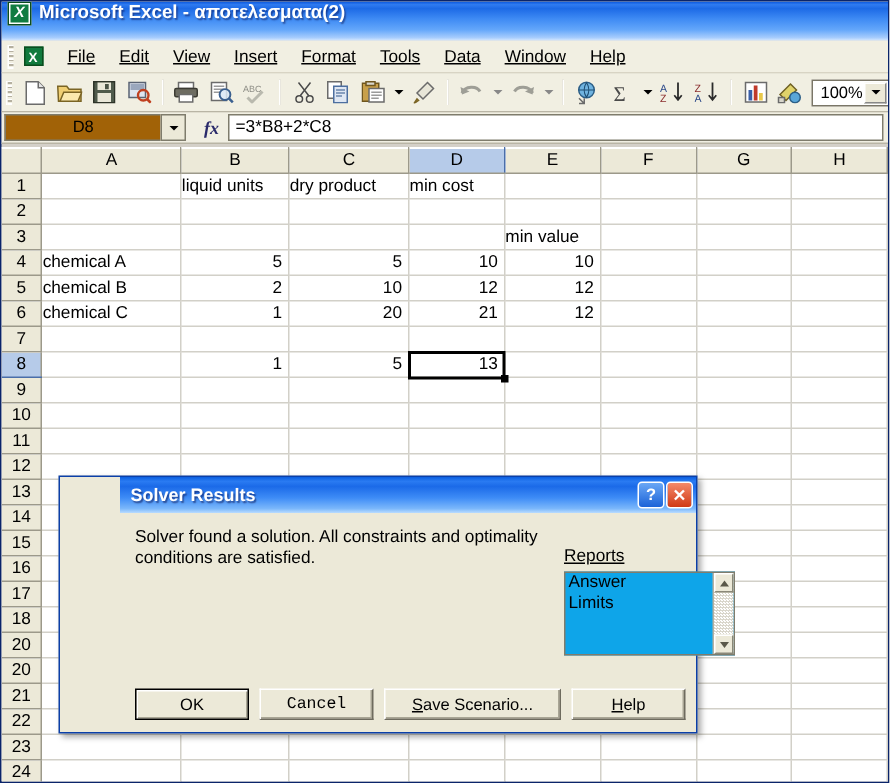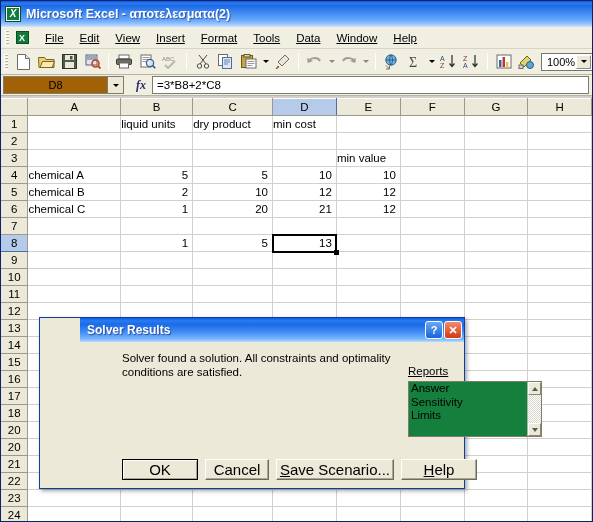--- a/index.html
+++ b/index.html
@@ -17,21 +17,21 @@
     background: #d4d0c8;
     overflow: hidden;
   }
 
   
   #titlebar {
     height: 26px;
     background: linear-gradient(to bottom,
       #0855dd 0%, #2f7bf0 8%, #1d6ae6 18%,
       #3f8bf4 45%, #63a6fa 72%, #a8cdfd 93%, #d6e8ff 100%);
-    display: flex; align-items: center;
+    display: flex; 
     padding-left: 4px;
     position: relative;
   }
   #titlebar .xlicon {
     width: 16px; height: 16px;
     background: #ffffff;
     border: 1px solid #0b4d1e;
     display: flex; align-items: center; justify-content: center;
     margin-right: 5px;
     flex: none;
@@ -290,39 +290,38 @@
     font-size: 11px; font-weight: bold; color: #fff;
     font-family: "Liberation Sans", sans-serif;
   }
   .dlg-btn.help { background: linear-gradient(to bottom,#6aa7f5,#1b63d8); }
   .dlg-btn.close { background: linear-gradient(to bottom,#f58a6a,#d03a16); }
 
   #dlg-body {
     flex: 1;
     position: relative;
     padding: 9px 10px 8px 10px;
-    margin-left: 32px;
   }
   #dlg-msg {
     font-size: 11.5px;
     line-height: 14px;
     width: 280px;
     color: #000;
   }
   #reports-label {
     position: absolute;
     left: 296px; top: 23px;
     font-size: 11.5px;
   }
   #reports-label u { text-decoration: underline; }
   #reports-list {
     position: absolute;
     left: 296px; top: 39px;
-    width: 134px; height: 56px;
-    background: #15803d;
+    width: 114px; height: 56px;
+    background: #0ea5e9;
     border: 1px solid #7f7c6c;
     display: flex;
   }
   #reports-list .items {
     flex: 1;
     padding: 0 0 0 2px;
     font-size: 11.5px;
     line-height: 13.5px;
     overflow: hidden;
   }
@@ -394,31 +393,31 @@
     left: 10px; bottom: 8px;
     width: 406px;
     display: flex; gap: 7px;
   }
   .btn {
     height: 21px;
     background: #ece9d8;
     border: 1px solid #ffffff;
     border-right-color: #6e6b5e; border-bottom-color: #6e6b5e;
     box-shadow: inset -1px -1px 0 #a9a695;
-    font-size: 15px;
+    font-size: 11px;
     display: flex; align-items: center; justify-content: center;
     color: #000;
   }
   .btn u { text-decoration: underline; }
   .btn.default {
     border: 1px solid #000;
     box-shadow: inset 1px 1px 0 #ffffff, inset -1px -1px 0 #a9a695;
   }
   .btn.w1 { width: 76px; }
-  .btn.w2 { width: 64px; }
+  .btn.w2 { width: 76px; font-family: Liberation Mono, monospace; }
   .btn.w3 { width: 118px; }
   .btn.w4 { width: 76px; }
 
   svg { display: block; }
 </style>
 </head>
 <body>
 
 <div id="app">
 
@@ -938,21 +937,20 @@
     <div id="dlg-body">
       <div id="dlg-msg">Solver found a solution.  All constraints and optimality conditions are satisfied.</div>
 
       <div id="reports-label">
         <u>Reports</u>
       </div>
 
       <div id="reports-list">
         <div class="items">
           <div>Answer</div>
-          <div>Sensitivity</div>
           <div>Limits</div>
         </div>
         <div class="sb">
           <span class="sb-arrow">
               <span class="tri-up"></span>
             </span>
           <span class="sb-arrow">
               <span class="tri-dn"></span>
             </span>
         </div>

